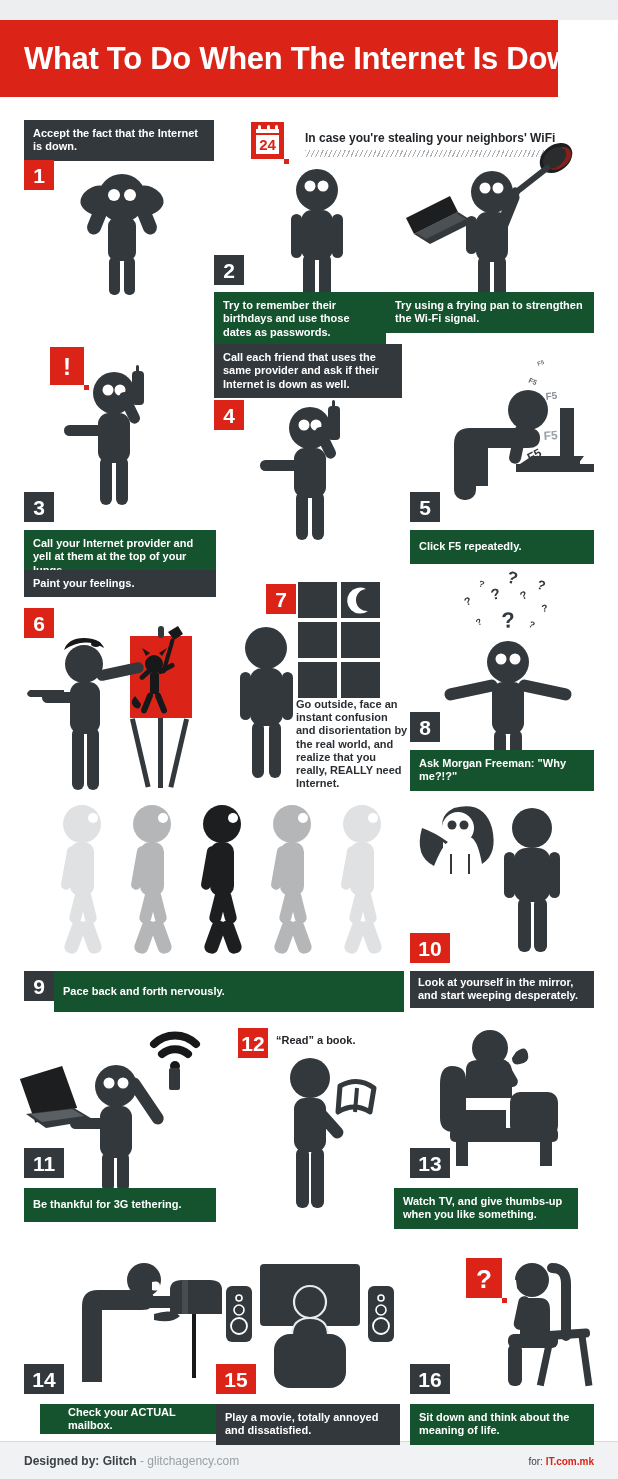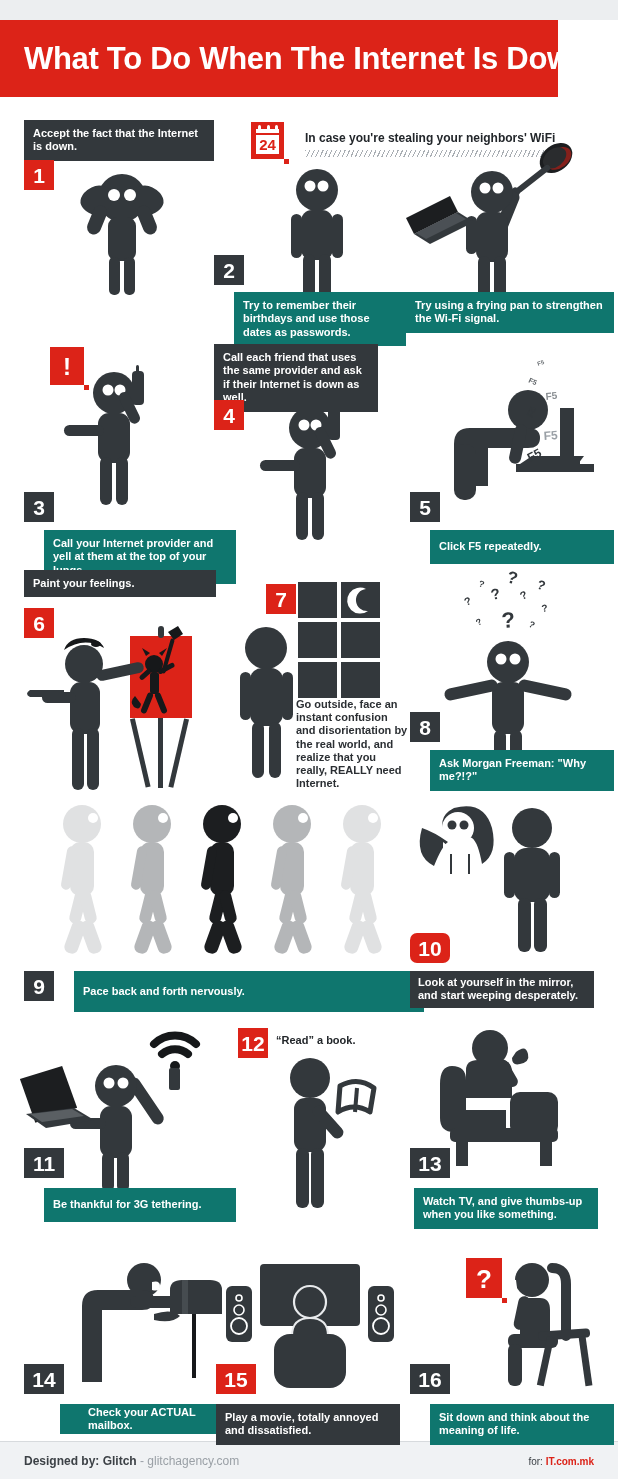--- a/index.html
+++ b/index.html
@@ -60,21 +60,21 @@
   .cap{
     position:absolute;
     color:#ffffff;
     font-size:11px;
     font-weight:bold;
     line-height:1.22;
     padding:7px 9px;
     box-sizing:border-box;
     z-index:5;
   }
-  .cap.red{background:#0f766e;margin-left:20px;}
+  .cap.red{background:#14532d;}
   .cap.dark{background:#33383c;}
   .cap.plain{background:transparent;color:#2b2f33;}
 
   .cap-inline{
     position:absolute;
     color:#22262a;
     font-size:12px;
     font-weight:bold;
     line-height:1.25;
     z-index:5;
@@ -191,21 +191,21 @@
       <rect x="62" y="76" width="11" height="38" rx="5.5" fill="#33383c"></rect>
       <rect x="74" y="116" width="12" height="46" rx="6" fill="#33383c"></rect>
       <rect x="90" y="116" width="12" height="46" rx="6" fill="#33383c"></rect>
 
       <path d="M2 78 l44 -22 l8 16 l-44 22 z" fill="#1c1e20"></path>
       <path d="M10 94 l44 -22 l16 10 l-44 22 z" fill="#33383c"></path>
       <path d="M12 93 l40 -20 l10 6 l-40 20 z" fill="#4b5055"></path>
     </svg>
   </div>
 
-  <div class="cap dark" style="left:214px;top:344px;width:164px;">Call each friend that uses the same provider and ask if their Internet is down as well.</div>
+  <div class="cap dark" style="left:214px;top:344px;width:188px;">Call each friend that uses the same provider and ask if their Internet is down as well.</div>
   <div class="num red" style="left:214px;top:400px;">4</div>
 
   <div class="fig">
     <svg class="abs" style="left:50px;top:347px;" width="40" height="46" viewBox="0 0 40 46">
       <rect x="0" y="0" width="34" height="38" fill="#dc2318"></rect>
       <rect x="34" y="38" width="5" height="5" fill="#dc2318"></rect>
       <text x="17" y="28" font-family="Liberation Sans, sans-serif" font-size="24" font-weight="bold" fill="#ffffff" text-anchor="middle">!</text>
     </svg>
   </div>
 
@@ -450,21 +450,21 @@
 
       <circle cx="122" cy="26" r="20" fill="#33383c"></circle>
       <rect x="104" y="46" width="36" height="54" rx="12" fill="#33383c"></rect>
       <rect x="94" y="50" width="11" height="46" rx="5.5" fill="#33383c"></rect>
       <rect x="139" y="50" width="11" height="46" rx="5.5" fill="#33383c"></rect>
       <rect x="108" y="96" width="13" height="54" rx="6" fill="#33383c"></rect>
       <rect x="124" y="96" width="13" height="54" rx="6" fill="#33383c"></rect>
     </svg>
   </div>
 
-  <div class="num red w40" style="left:410px;top:933px;border-radius:7px;">10</div>
+  <div class="num red w40" style="left:410px;top:933px;">10</div>
   <div class="num dark" style="left:24px;top:971px;">9</div>
   <div class="cap red" style="left:54px;top:971px;width:350px;display:flex;align-items:center;height:41px;padding-top:0;padding-bottom:0;">Pace back and forth nervously.</div>
   <div class="cap dark" style="left:410px;top:971px;width:184px;padding:5px 8px;">Look at yourself in the mirror, and start weeping desperately.</div>
 
   <div class="fig">
     <svg class="abs" style="left:12px;top:1010px;" width="200" height="180" viewBox="0 0 200 180">
 
       <path d="M142 34 a30 30 0 0 1 42 0" stroke="#16181a" stroke-width="8" fill="none" stroke-linecap="round"></path>
       <path d="M150 44 a20 20 0 0 1 26 0" stroke="#16181a" stroke-width="8" fill="none" stroke-linecap="round"></path>
       <circle cx="163" cy="56" r="5" fill="#16181a"></circle>

